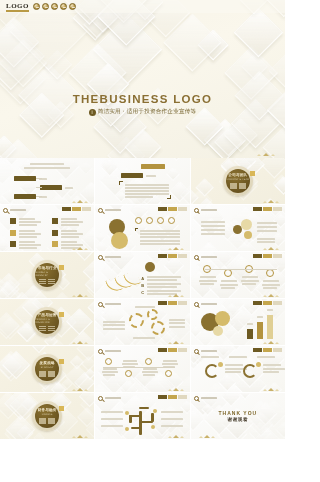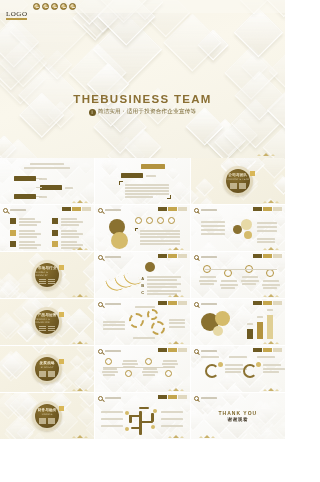--- a/index.html
+++ b/index.html
@@ -22,22 +22,22 @@
     position: absolute; transform: rotate(45deg);
     background: linear-gradient(135deg, rgba(255,255,255,.95), rgba(228,224,210,.55));
     border: 1px solid rgba(255,255,255,.8);
     box-shadow: 2px 2px 3px rgba(150,142,115,.18);
   }
   .hero-topbar {
     position: absolute; top: 0; left: 0; right: 0; height: 13px;
     background: rgba(252,250,242,.55);
   }
   .logo-mark {
-    position: absolute; left: 6px; top: 10px;
-    font-size: 7px; font-weight: 400; letter-spacing: .5px;
+    position: absolute; left: 6px; top: 2px;
+    font-size: 7px; font-weight: 700; letter-spacing: .5px;
     color: #2e2a20; font-family: "Liberation Serif", serif;
     border-bottom: 2px solid #b99a45; padding-bottom: 0px; line-height: 8px;
   }
   .badge-row { position: absolute; left: 33px; top: 3px; display: flex; gap: 2px; }
   .badge {
     width: 7px; height: 7px; border-radius: 50%;
     background: radial-gradient(circle at 35% 30%, #f0e3bd, #b08f3e 70%, #8a6d24);
     border: .5px solid #7d6320;
     position: relative;
   }
@@ -210,21 +210,21 @@
         <div class="badge"></div>
       </div>
 
     <div class="hero-tri">
       <div class="tri s"></div>
       <div class="tri d"></div>
       <div class="tri s"></div>
     </div>
 
     <div class="hero-text">
-      <div class="eng-title">THEBUSINESS TEAM</div>
+      <div class="eng-title">THEBUSINESS LOGO</div>
       <div class="sub-row">
         <div class="sub-icon">i</div>
         <div class="sub-text">简洁实用 · 适用于投资合作企业宣传等</div>
       </div>
     </div>
   </div>
 
   <div class="grid" id="grid">
       <div class="slide">
         <div class="sd" style="width: 19.6742px; height: 19.6742px; left: 49.6247px; top: 38.2097px; opacity: 0.62;"></div>

